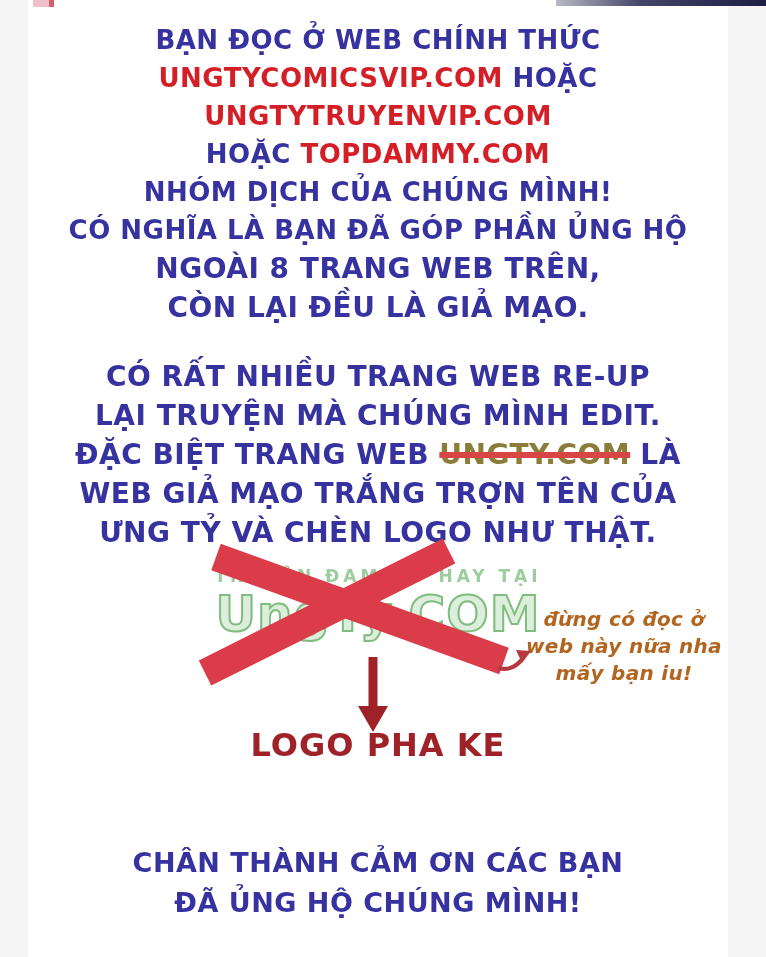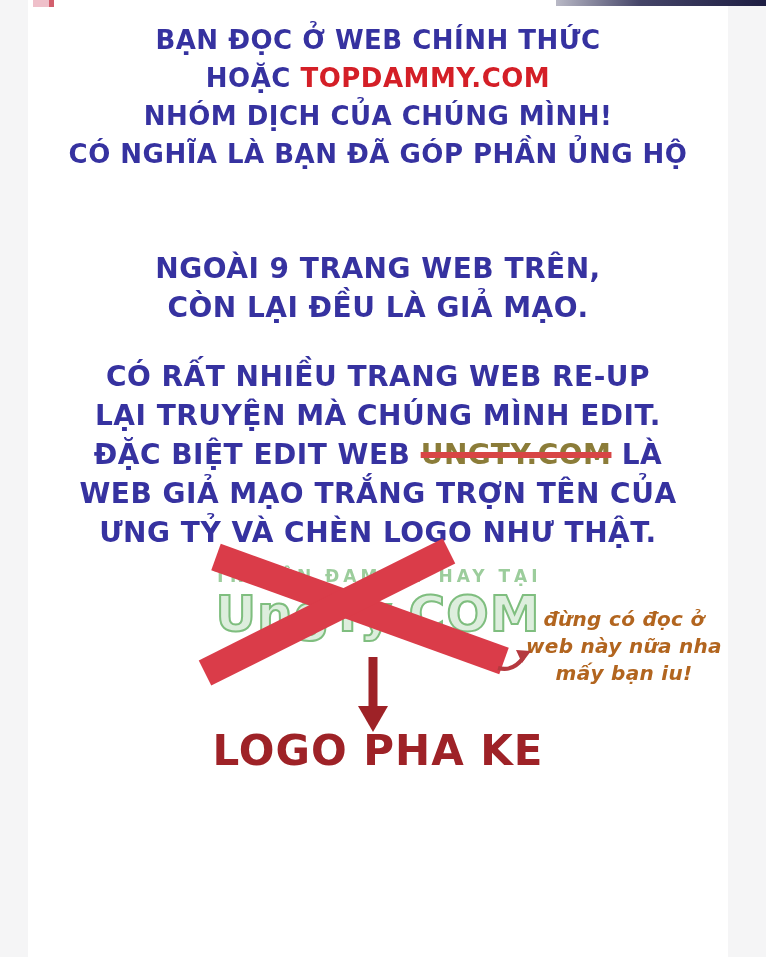--- a/index.html
+++ b/index.html
@@ -33,67 +33,72 @@
     font-size:50px;font-weight:bold;color:#ddeedd;letter-spacing:1px;
     -webkit-text-stroke:2px #7fbe7f;
     text-shadow:0 0 1px #7fbe7f;
     line-height:56px;
   }
   #note{
     position:absolute;left:524px;top:606px;width:200px;text-align:center;
     color:#b2651f;font-weight:bold;font-style:italic;
     font-size:20px;line-height:27px;letter-spacing:.3px;
   }
-  #caption{top:726px;font-size:42px;letter-spacing:1px;color:#9e2227;}
+  #caption{top:726px;font-size:32px;letter-spacing:1px;color:#9e2227;}
   #footer{top:843px;font-size:27px;line-height:40px;letter-spacing:.5px;}
   #overlay{position:absolute;left:0;top:0;width:766px;height:957px;pointer-events:none;}
 </style>
 </head>
 <body>
 
 <div id="page">
 
   <div class="edge-left"></div>
   <div class="edge-right"></div>
   <div class="top-navy"></div>
   <div class="top-pink"></div>
 
   <div id="header" class="txt">
     <div class="blue">BẠN ĐỌC Ở WEB CHÍNH THỨC</div>
+    <div><span class="red">UNGTYCOMICSVIP.COM</span><span class="blue"> HOẶC </span><span class="red">UNGTYTRUYENVIP.COM</span></div>
     <div><span class="blue">HOẶC </span><span class="red">TOPDAMMY.COM</span></div>
     <div class="blue">NHÓM DỊCH CỦA CHÚNG MÌNH!</div>
     <div class="blue">CÓ NGHĨA LÀ BẠN ĐÃ GÓP PHẦN ỦNG HỘ</div>
   </div>
 
   <div id="notice" class="txt blue">
-    <div>NGOÀI 9 TRANG WEB TRÊN,</div>
+    <div>NGOÀI 8 TRANG WEB TRÊN,</div>
     <div>CÒN LẠI ĐỀU LÀ GIẢ MẠO.</div>
   </div>
 
   <div id="warning" class="txt blue">
     <div>CÓ RẤT NHIỀU TRANG WEB RE-UP</div>
     <div>LẠI TRUYỆN MÀ CHÚNG MÌNH EDIT.</div>
-    <div><span>ĐẶC BIỆT EDIT WEB </span><span class="fake-url">UNGTY.COM</span><span> LÀ</span></div>
+    <div><span>ĐẶC BIỆT TRANG WEB </span><span class="fake-url">UNGTY.COM</span><span> LÀ</span></div>
     <div>WEB GIẢ MẠO TRẮNG TRỢN TÊN CỦA</div>
     <div>ƯNG TỶ VÀ CHÈN LOGO NHƯ THẬT.</div>
   </div>
 
   <div id="fake-logo" class="txt">
     <div class="logo-tagline">TRUYỆN ĐAM MỸ HAY TẠI</div>
     <div class="logo-brand">UngTy.COM</div>
   </div>
 
   <div id="note">
     <div>đừng có đọc ở</div>
     <div>web này nữa nha</div>
     <div>mấy bạn iu!</div>
   </div>
 
   <div id="caption" class="txt">LOGO PHA KE</div>
 
+  <div id="footer" class="txt blue">
+    <div>CHÂN THÀNH CẢM ƠN CÁC BẠN</div>
+    <div>ĐÃ ỦNG HỘ CHÚNG MÌNH!</div>
+  </div>
 
   <svg id="overlay" viewBox="0 0 766 957">
 
     <g>
       <line x1="216" y1="557" x2="504" y2="661" stroke="#da3c49" stroke-width="28"></line>
       <line x1="449" y1="551" x2="205" y2="673" stroke="#da3c49" stroke-width="28"></line>
     </g>
 
     <g>
       <path d="M 498 668 Q 513 672 523 658" fill="none" stroke="#b5393f" stroke-width="4"></path>

